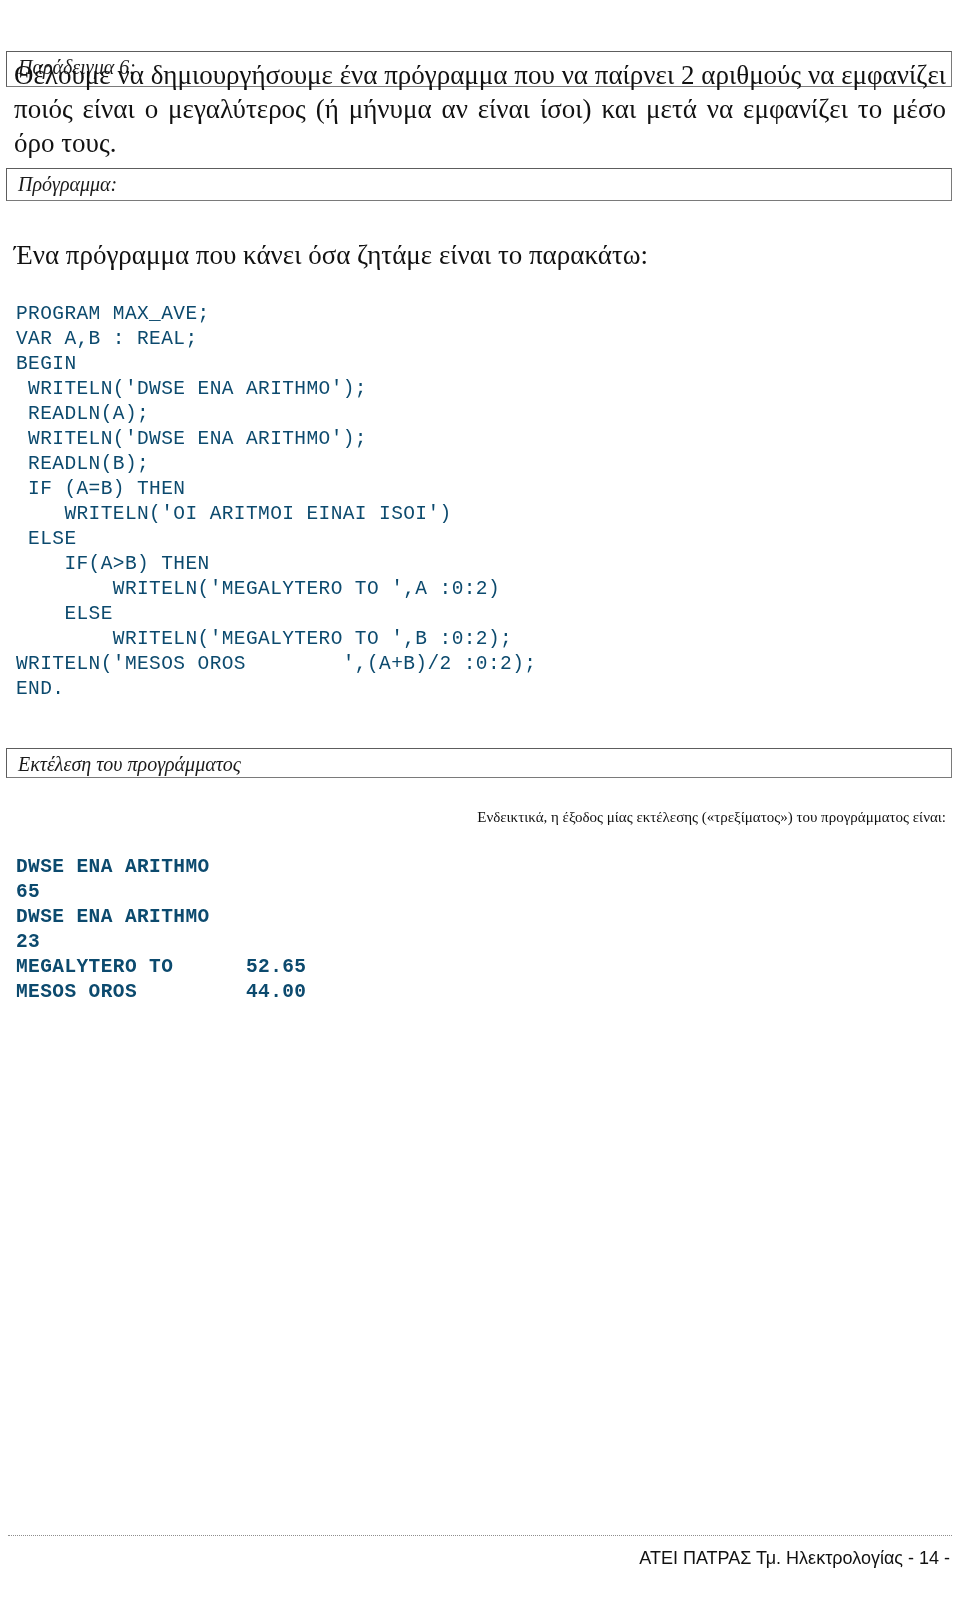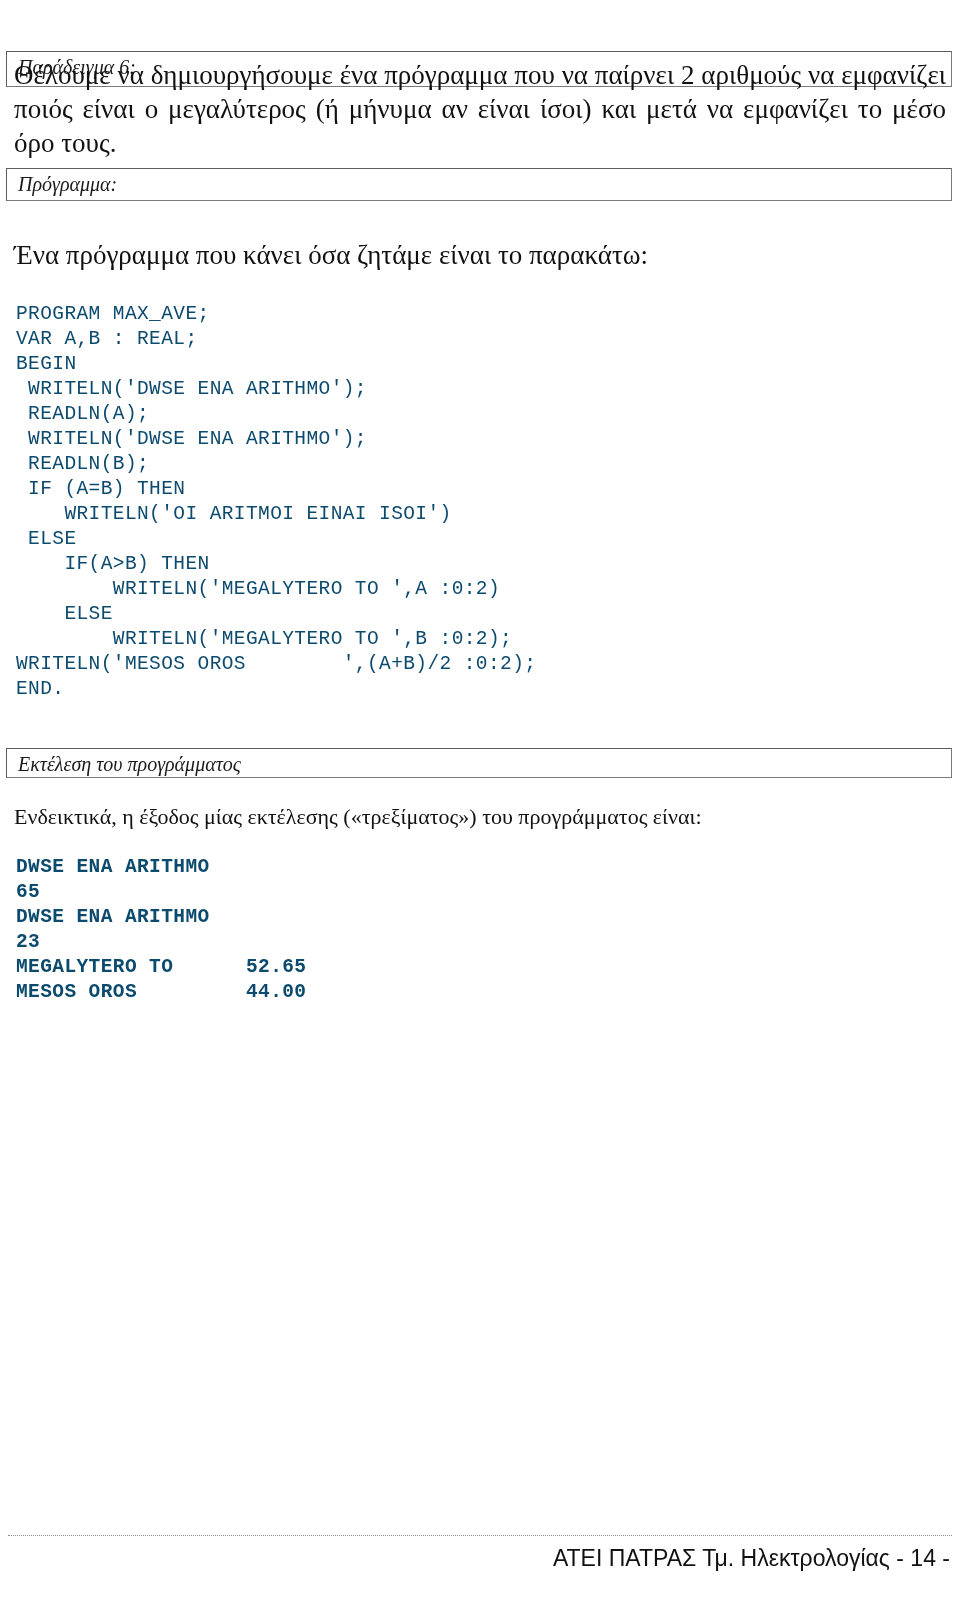--- a/index.html
+++ b/index.html
@@ -55,21 +55,21 @@
     width: 932px;
     font-family: "Liberation Serif", serif;
     font-size: 27px;
     line-height: 34px;
     text-align: justify;
     text-justify: inter-word;
     color: #111111;
   }
   #para-intro  { top: 58px; }
   #para-lead   { top: 238px; text-align: left; }
-  #para-output-lead { top: 800px; text-align: left; font-size: 22px; }
+  #para-output-lead { top: 800px; text-align: right; font-size: 15px; }
 
   
   .code-block {
     position: absolute;
     left: 16px;
     font-family: "Liberation Mono", "DejaVu Sans Mono", monospace;
     font-size: 19.5px;
     line-height: 25px;
     white-space: pre;
     color: #0c4a6e;
@@ -91,21 +91,21 @@
     top: 1535px;
     width: 944px;
     height: 0;
     border-top: 1px dotted #8e8e8e;
   }
   #footer-text {
     position: absolute;
     right: 10px;
     top: 1546px;
     font-family: "Liberation Sans", sans-serif;
-    font-size: 23px;
+    font-size: 18px;
     line-height: 24px;
     color: #111111;
     white-space: nowrap;
   }
 </style>
 </head>
 <body>
 
 <div class="page">
 

